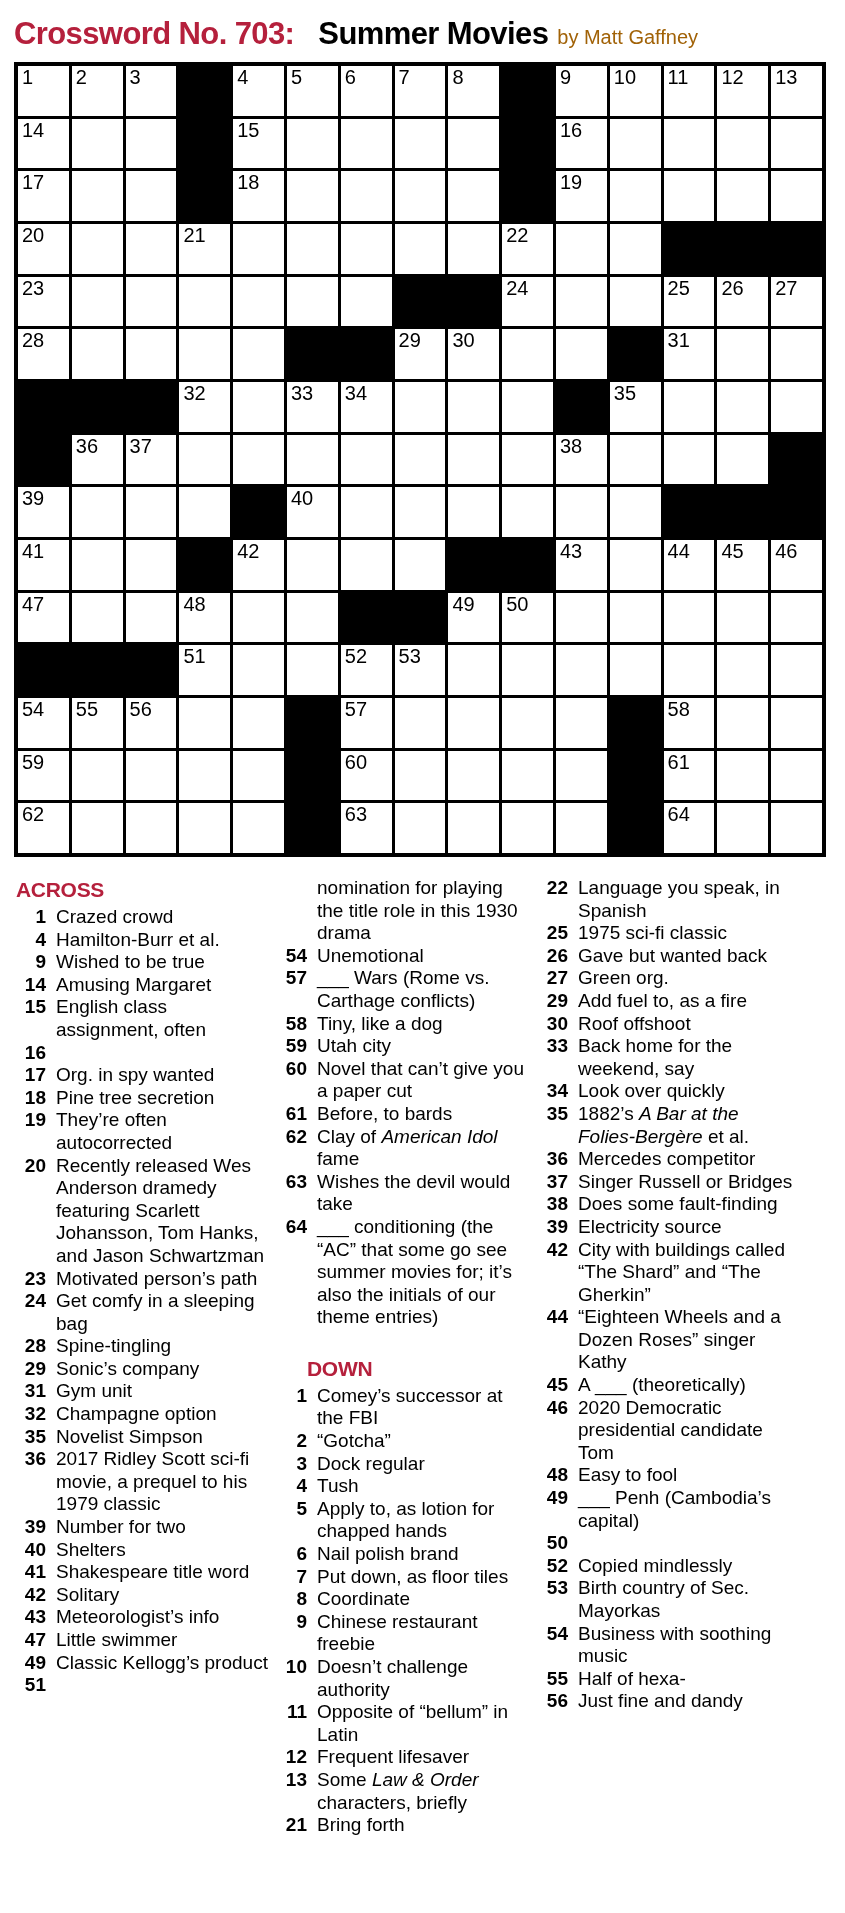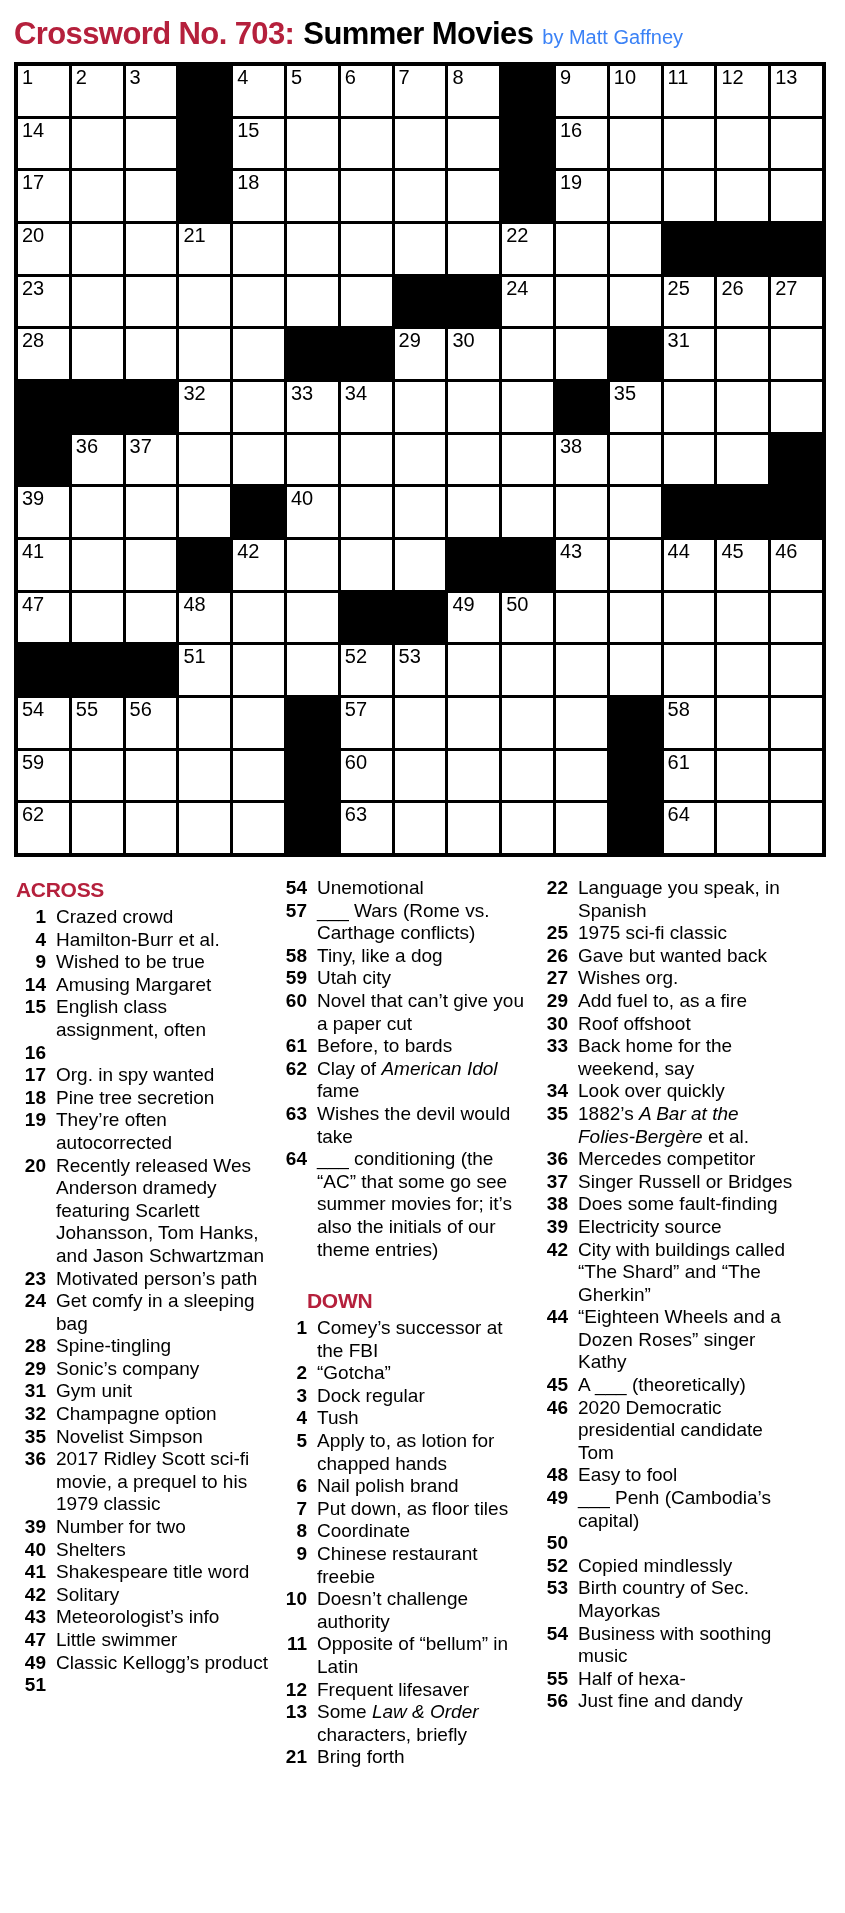--- a/index.html
+++ b/index.html
@@ -1,21 +1,21 @@
 <!DOCTYPE html>
 <html><head>
 <meta charset="utf-8">
 <style>
   html,body{margin:0;padding:0;background:#fff;}
   body{width:845px;font-family:"Liberation Sans",sans-serif;color:#000;}
   .page{padding:16px 20px 24px 14px;}
   .titlebar{display:flex;align-items:baseline;white-space:nowrap;}
   .t-prefix{font-size:31px;font-weight:700;letter-spacing:-0.6px;}
-  .t-main{font-size:31px;font-weight:700;color:#000;margin-left:9px;letter-spacing:-0.6px;}
-  .t-by{font-size:20px;font-weight:400;color:#3b82f6;margin-left:9px;}
+  .t-main{font-size:31px;font-weight:700;color:#000;margin-left:24px;letter-spacing:-0.6px;}
+  .t-by{font-size:20px;font-weight:400;color:#a16207;margin-left:9px;}
   .grid{margin-top:10px;width:812px;height:795px;box-sizing:border-box;border:4px solid #000;background:#000;
         display:grid;grid-template-columns:repeat(15,1fr);grid-template-rows:repeat(15,1fr);gap:3px;}
   .cell{background:#fff;position:relative;}
   .cell.black{background:#000;}
   .cnum{position:absolute;top:1px;left:4px;font-size:20px;line-height:1.05;font-weight:400;}
   .clues{display:flex;margin-top:20px;gap:2px;}
   .ccol{width:259px;flex:none;}
   .chead{font-weight:700;font-size:21px;margin:1px 0 4px 2px;letter-spacing:-0.3px;}
   .chead.gap{margin-top:28px;}
   .crow{display:flex;font-size:19px;line-height:22.6px;}
@@ -490,20 +490,24 @@
         <div class="crow">
           <div class="cn">49</div>
           <div class="ct"><span>Classic Kellogg’s product</span></div>
         </div>
         <div class="crow">
           <div class="cn">51</div>
         </div>
       </div>
     <div class="ccol">
         <div class="crow">
+          <div class="cn"></div>
+          <div class="ct"><span>nomination for playing the title role in this 1930 drama</span></div>
+        </div>
+        <div class="crow">
           <div class="cn">54</div>
           <div class="ct"><span>Unemotional</span></div>
         </div>
         <div class="crow">
           <div class="cn">57</div>
           <div class="ct"><span>___ Wars (Rome vs. Carthage conflicts)</span></div>
         </div>
         <div class="crow">
           <div class="cn">58</div>
           <div class="ct"><span>Tiny, like a dog</span></div>
@@ -598,21 +602,21 @@
         <div class="crow">
           <div class="cn">25</div>
           <div class="ct"><span>1975 sci-fi classic</span></div>
         </div>
         <div class="crow">
           <div class="cn">26</div>
           <div class="ct"><span>Gave but wanted back</span></div>
         </div>
         <div class="crow">
           <div class="cn">27</div>
-          <div class="ct"><span>Wishes org.</span></div>
+          <div class="ct"><span>Green org.</span></div>
         </div>
         <div class="crow">
           <div class="cn">29</div>
           <div class="ct"><span>Add fuel to, as a fire</span></div>
         </div>
         <div class="crow">
           <div class="cn">30</div>
           <div class="ct"><span>Roof offshoot</span></div>
         </div>
         <div class="crow">

